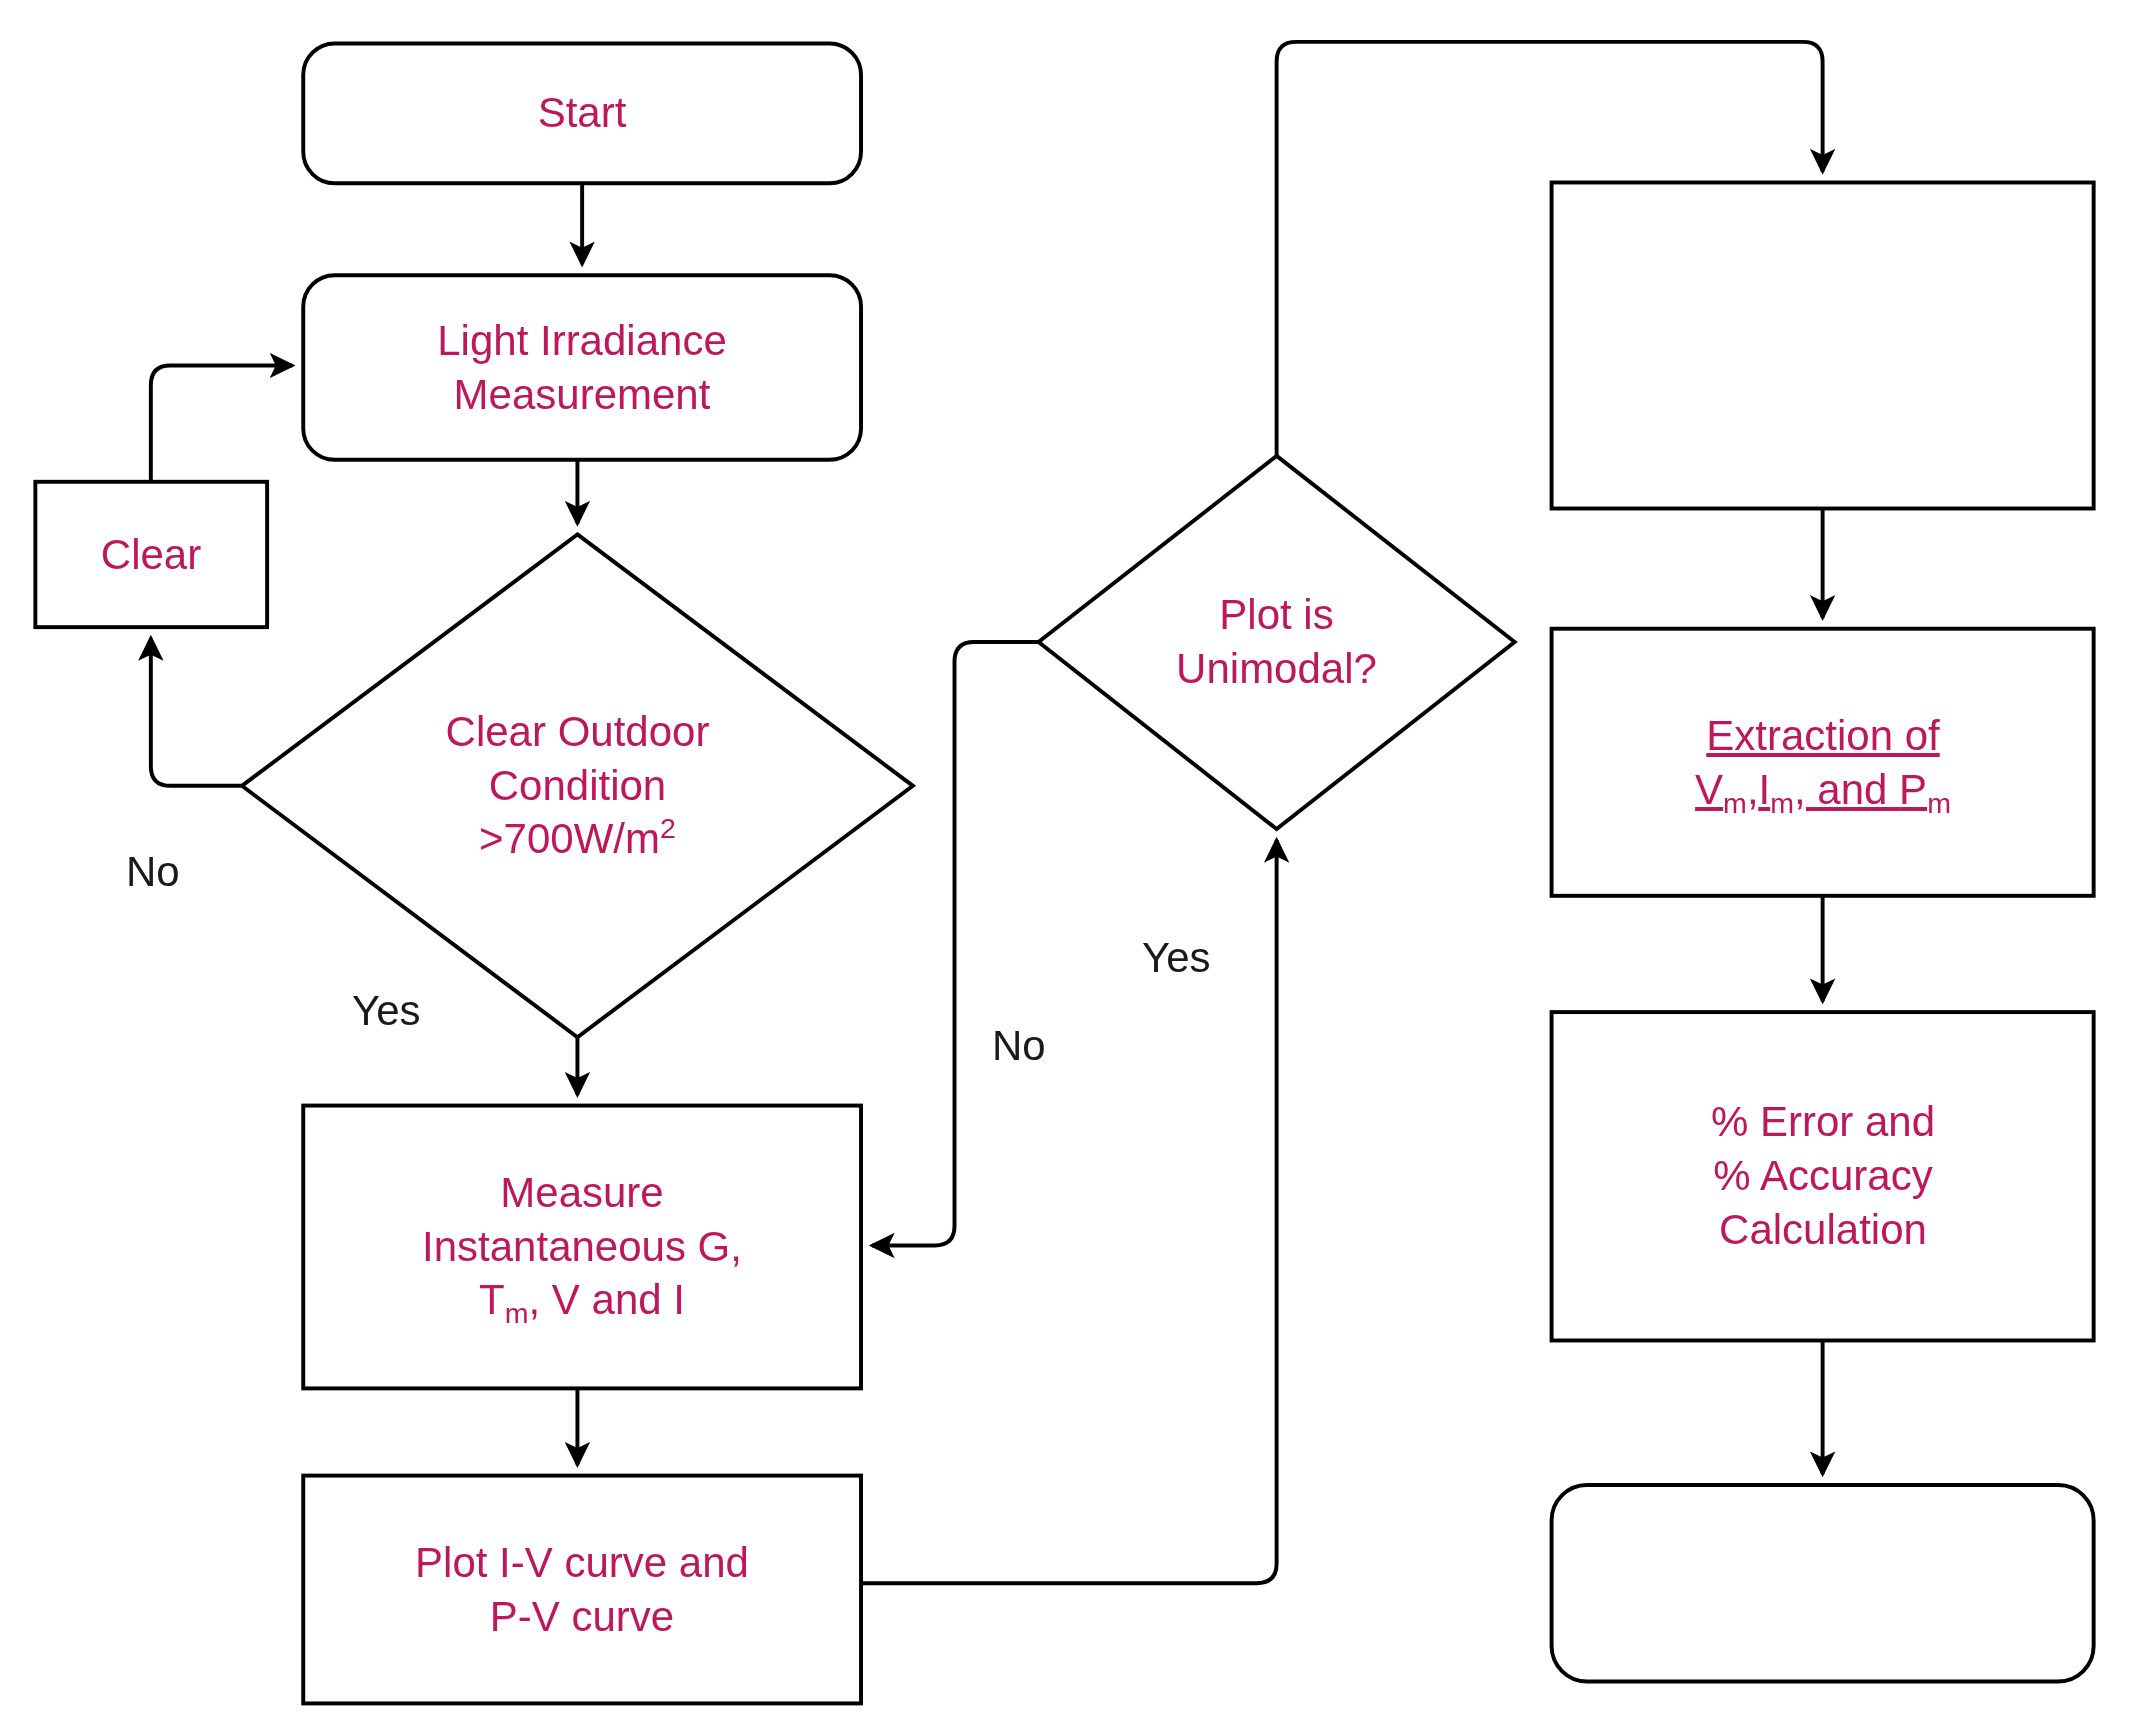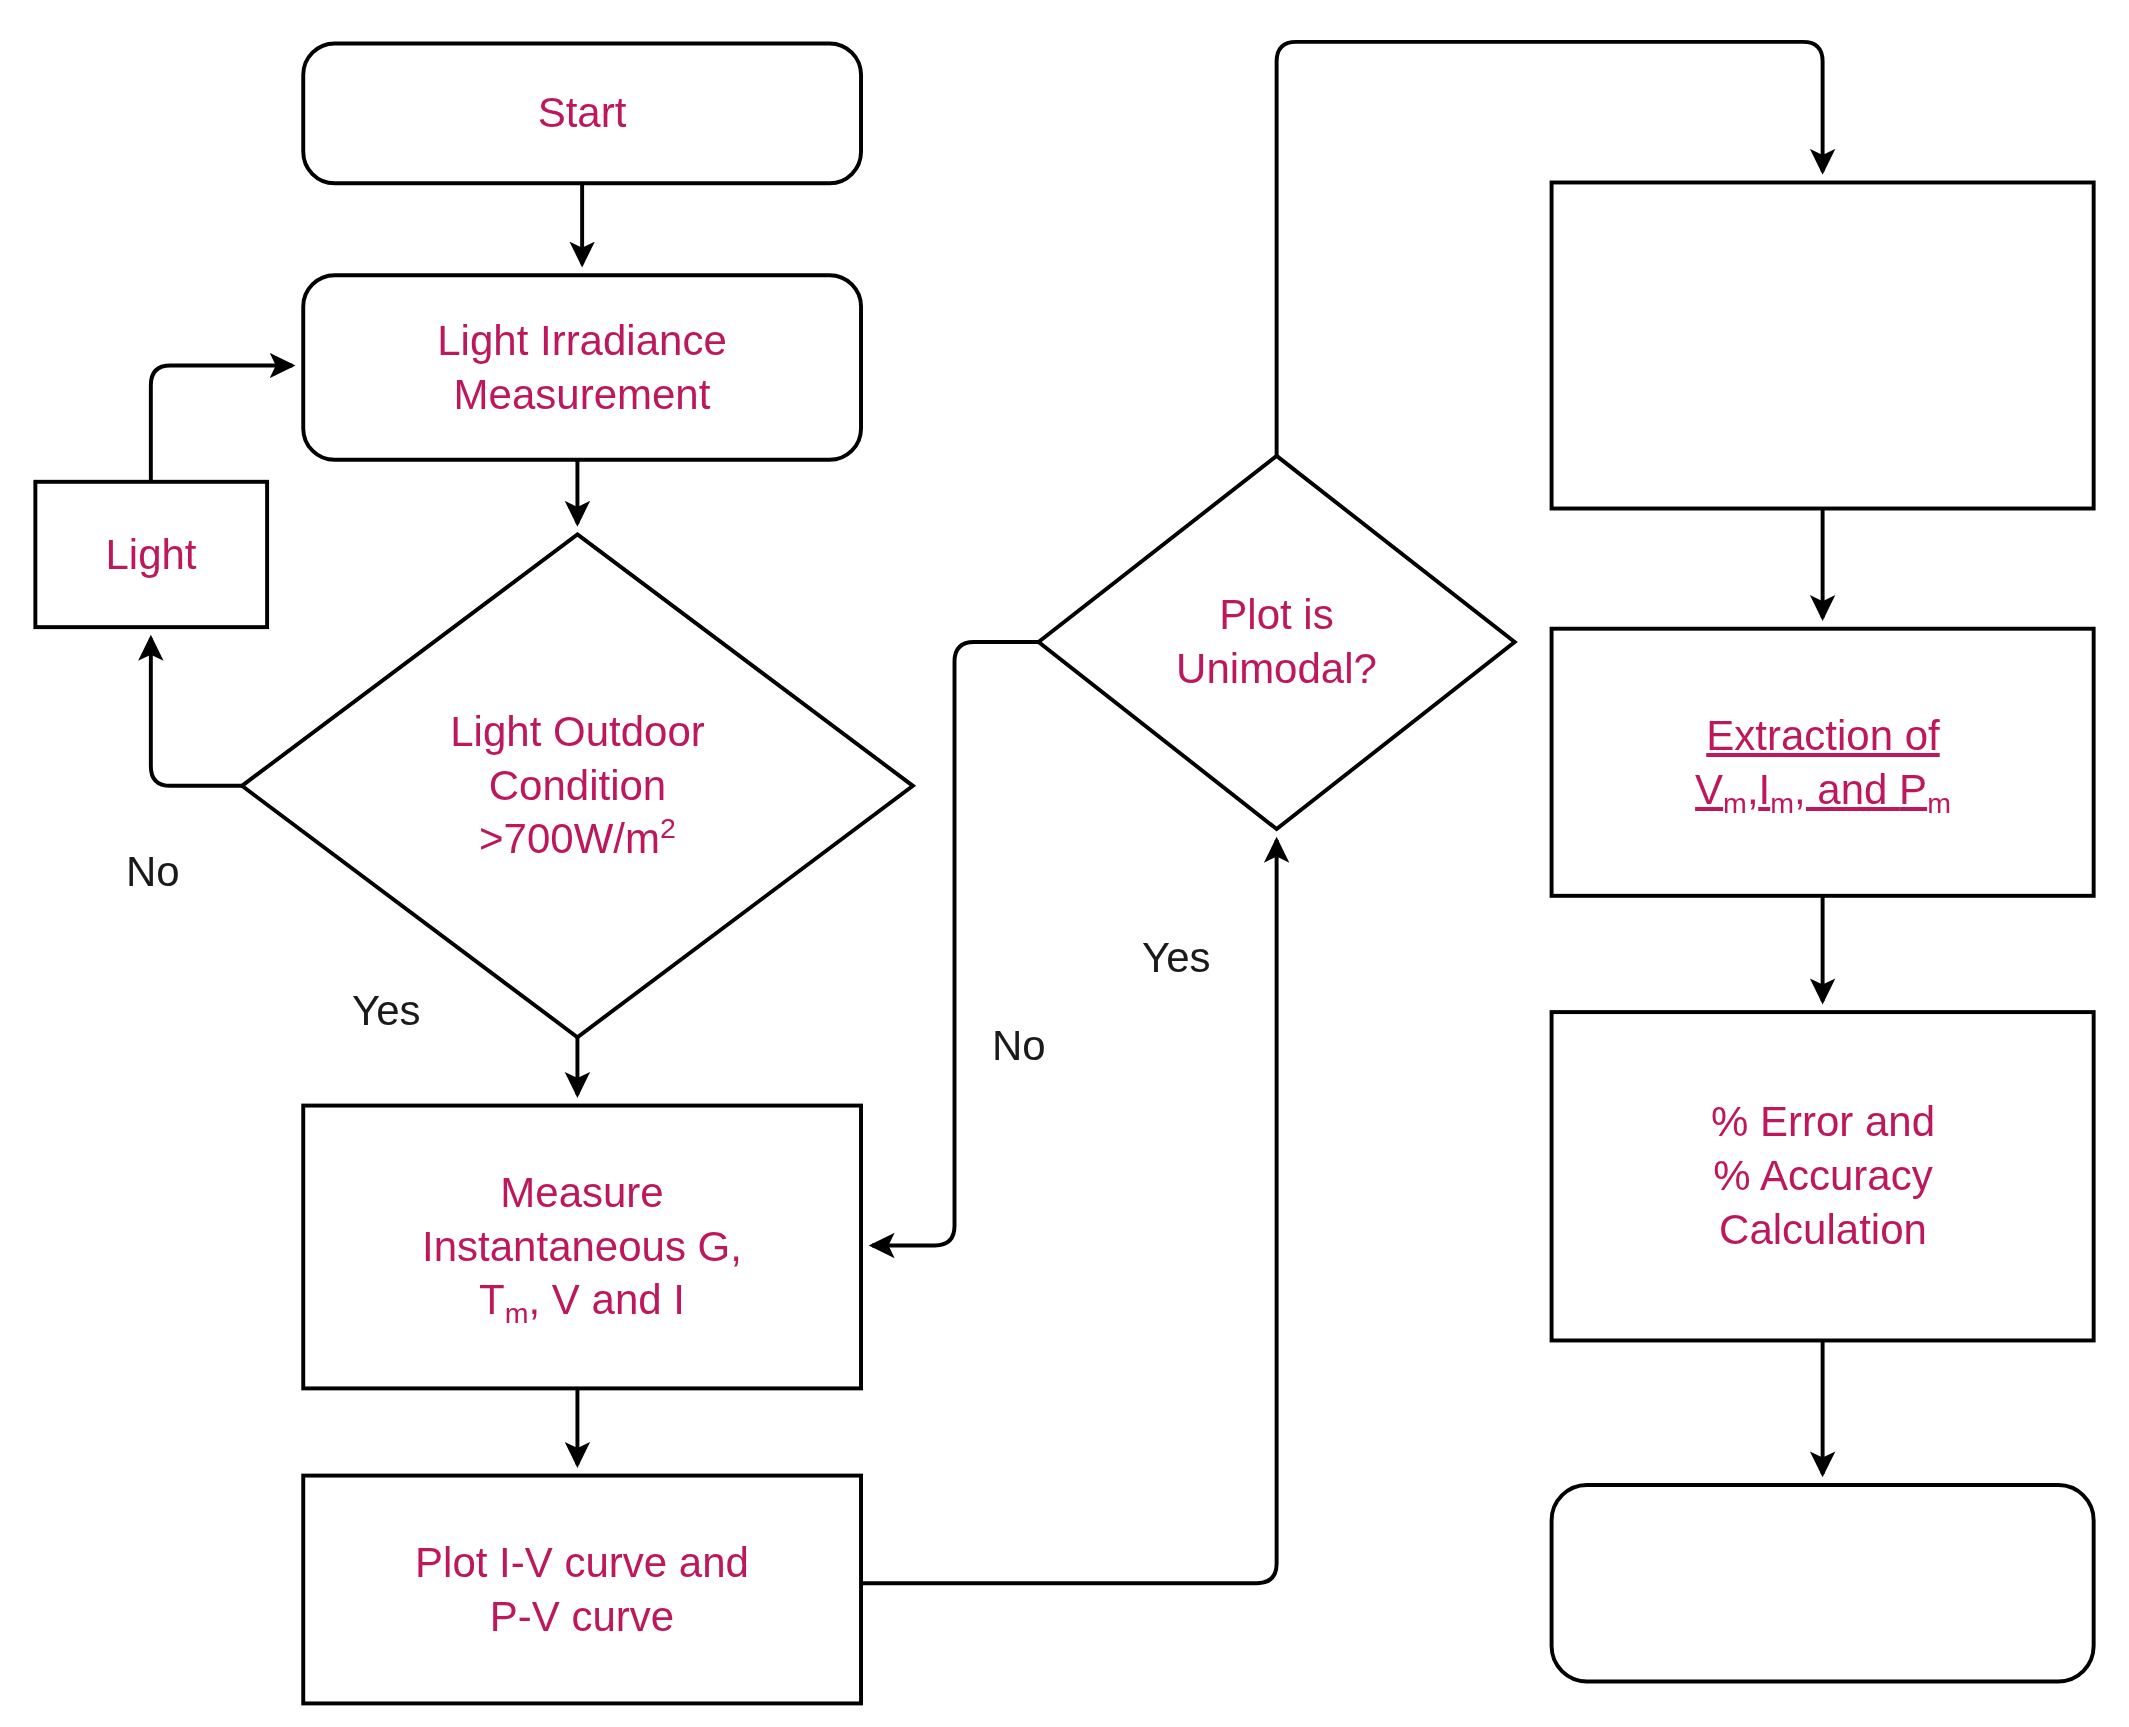--- a/index.html
+++ b/index.html
@@ -123,24 +123,24 @@
     <path class="conn" d="M 2320 1140 L 2320 1274" marker-end="url(#arrow)"></path>
 
     <path class="conn" d="M 2320 1706 L 2320 1876" marker-end="url(#arrow)"></path>
   </svg>
 
   <div class="nodetext" style="left:303px; top:43px; width:558px; height:140px;">Start</div>
 
   <div class="nodetext" style="left:303px; top:275px; width:558px; height:185px;">Light Irradiance
 Measurement</div>
 
-  <div class="nodetext" style="left:35px; top:482px; width:232px; height:145px;">Light</div>
+  <div class="nodetext" style="left:35px; top:482px; width:232px; height:145px;">Clear</div>
 
   <div class="nodetext" style="left:338px; top:677px; width:479px; height:217px; flex-direction:column; justify-content:center;">
-    <span>Light Outdoor</span>
+    <span>Clear Outdoor</span>
     <span>Condition</span>
     <span><span>&gt;700W/m</span><span class="sup">2</span></span>
   </div>
 
   <div class="nodetext" style="left:303px; top:1105px; width:558px; height:283px; flex-direction:column; justify-content:center;">
     <span>Measure</span>
     <span>Instantaneous G,</span>
     <span><span>T</span><span class="sub">m</span><span>, V and I</span></span>
   </div>
 

